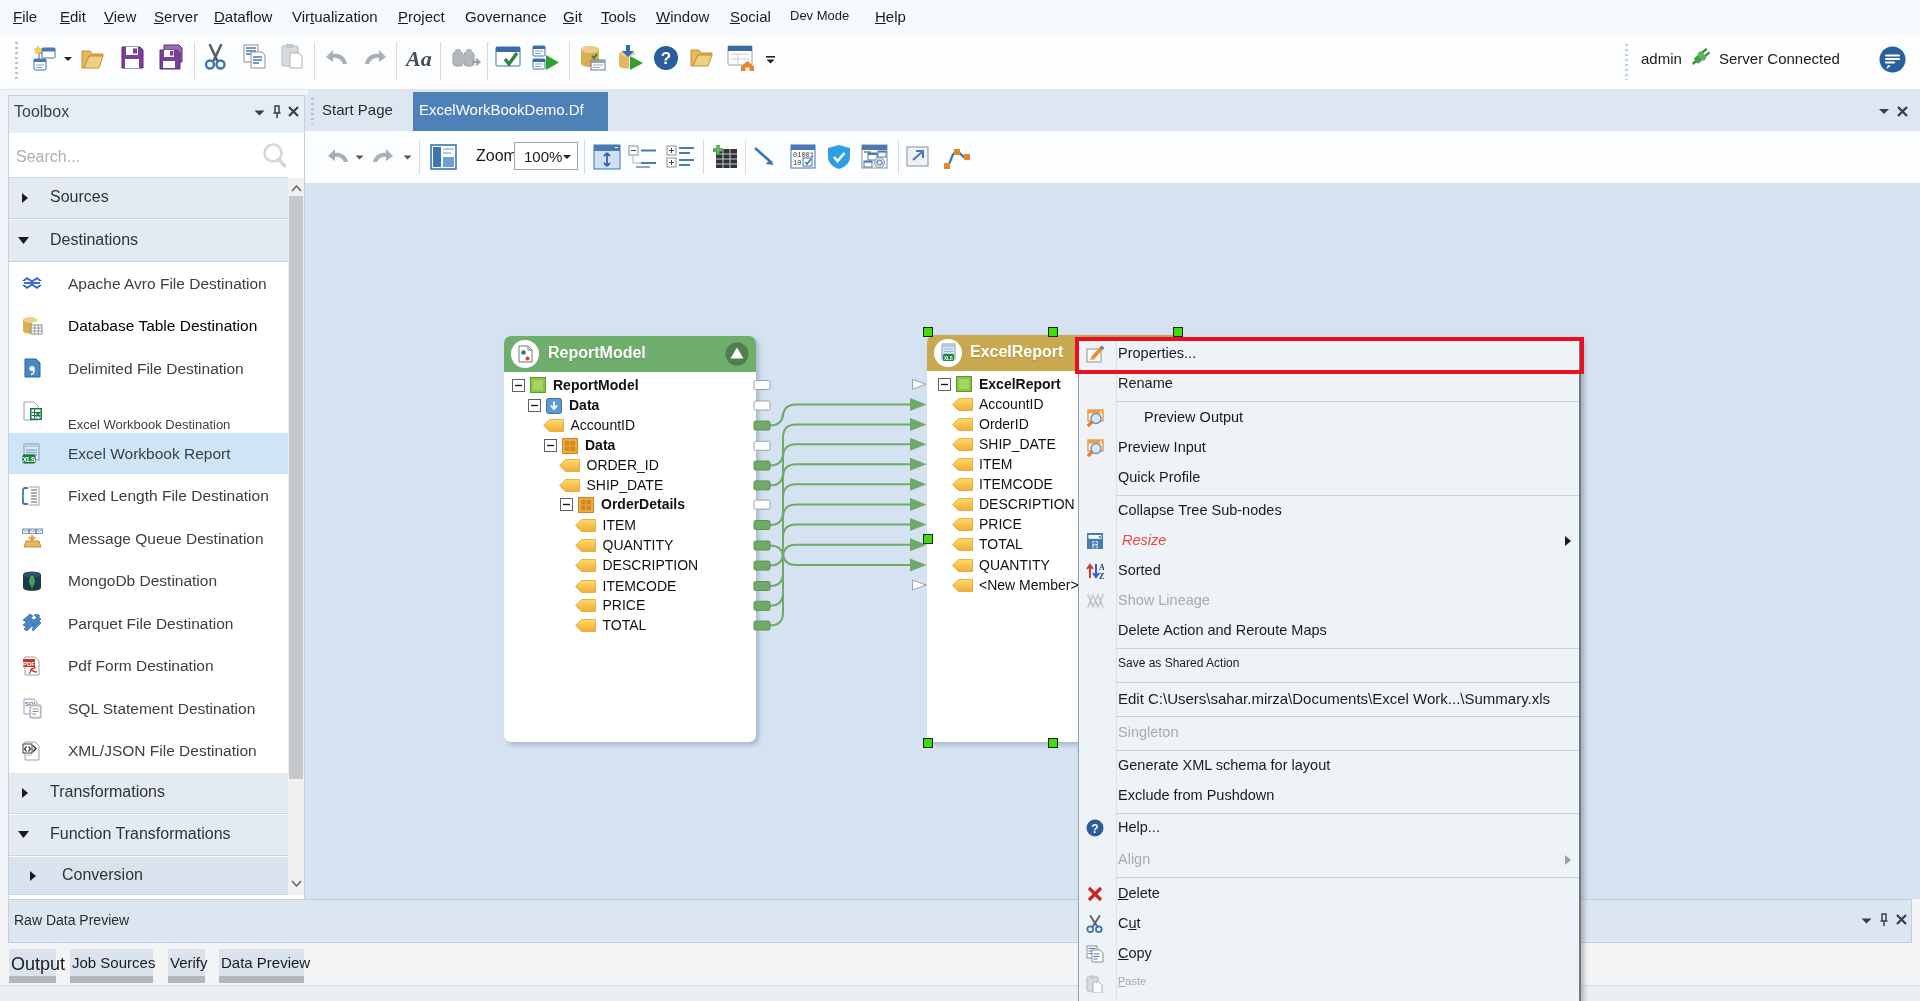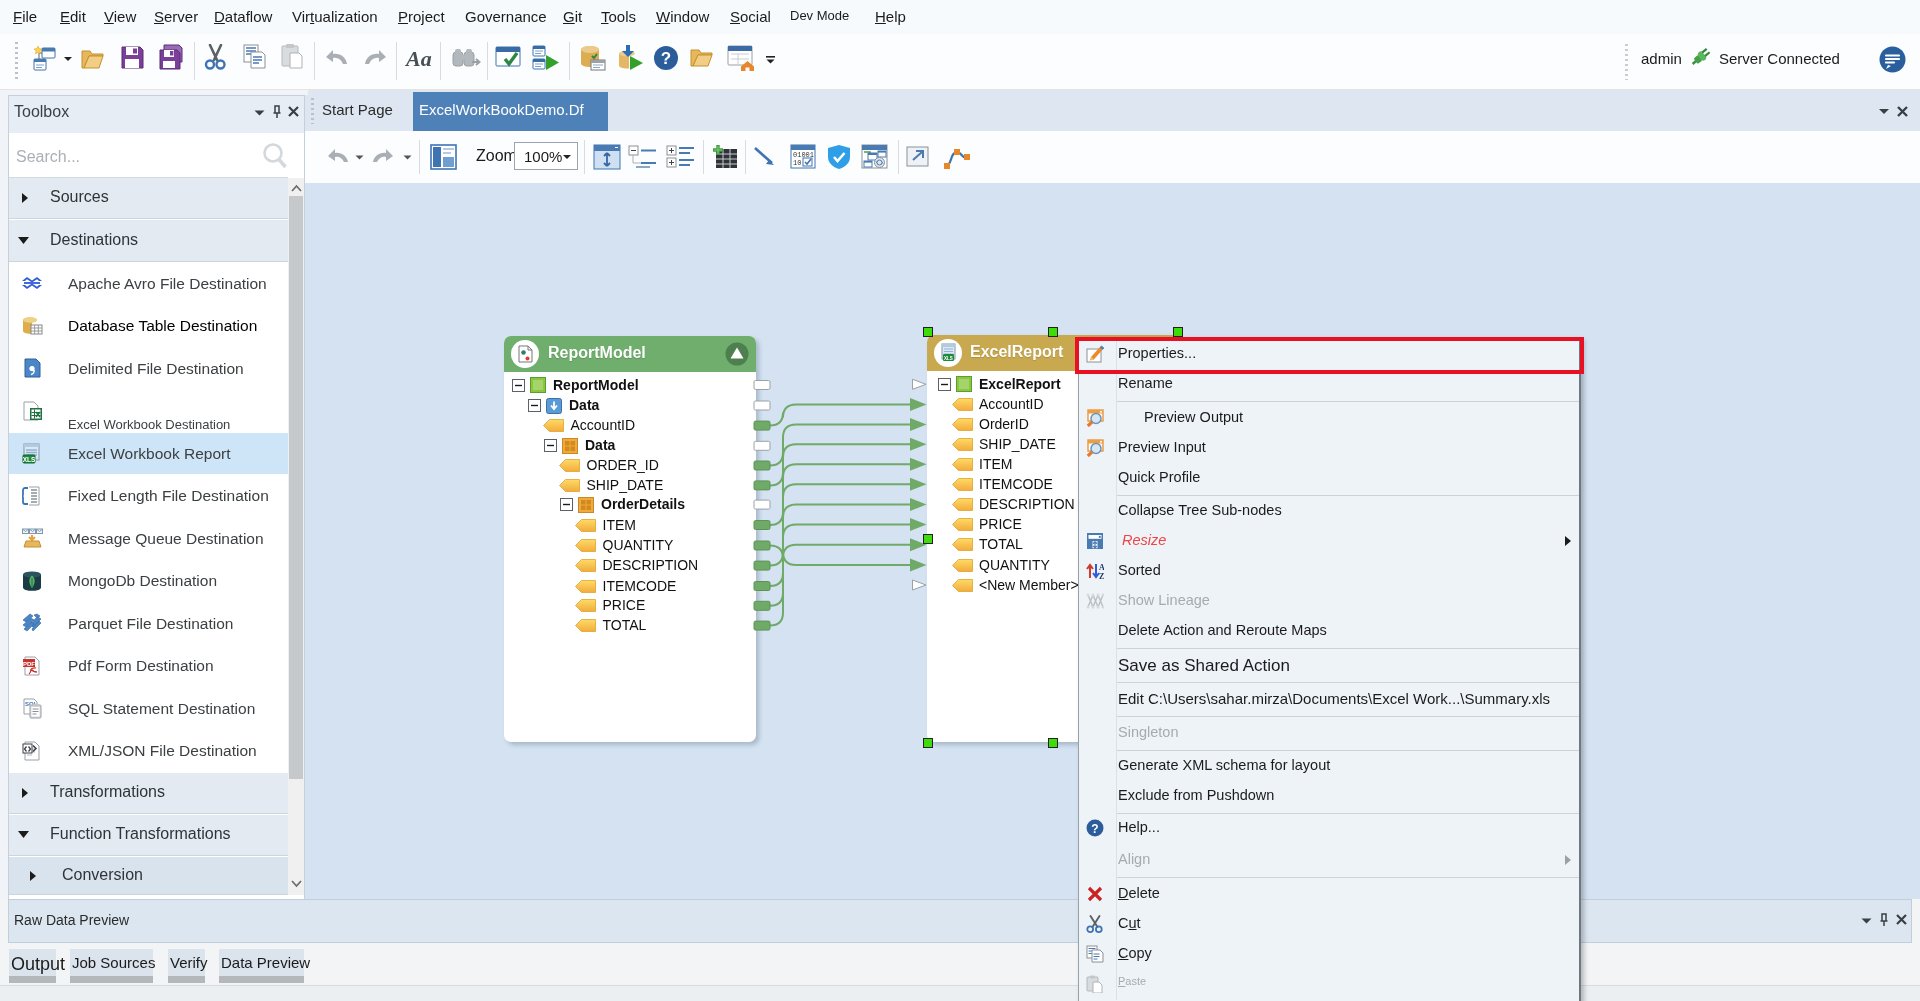--- a/index.html
+++ b/index.html
@@ -706,21 +706,21 @@
       <circle cx="17" cy="3" r="1.5"></circle>
       <circle cx="7" cy="3" r="1.5"></circle>
       <circle cx="2" cy="15" r="1.5"></circle>
       <circle cx="7" cy="15" r="1.5"></circle>
       <circle cx="12" cy="15" r="1.5"></circle>
       <circle cx="17" cy="15" r="1.5"></circle>
     </g>
   </svg>
 <div class="abs" style="left:1118px;top:622px;font-size:14.5px;color:#1b1b1b;">Delete Action and Reroute Maps</div>
 <div class="abs" style="left:1117px;top:648px;width:462px;height:1px;background:#cdd2d7;"></div>
-<div class="abs" style="left:1118px;top:656px;font-size:17px;color:#1b1b1b;">Save as Shared Action</div>
+<div class="abs" style="left:1118px;top:656px;font-size:12px;color:#1b1b1b;">Save as Shared Action</div>
 <div class="abs" style="left:1117px;top:682px;width:462px;height:1px;background:#cdd2d7;"></div>
 <div class="abs" style="left:1118px;top:690px;font-size:15px;color:#1b1b1b;">Edit C:\Users\sahar.mirza\Documents\Excel Work...\Summary.xls</div>
 <div class="abs" style="left:1117px;top:716px;width:462px;height:1px;background:#cdd2d7;"></div>
 <div class="abs" style="left:1118px;top:724px;font-size:14.5px;color:#a6abb0;">Singleton</div>
 <div class="abs" style="left:1117px;top:750px;width:462px;height:1px;background:#cdd2d7;"></div>
 <div class="abs" style="left:1118px;top:757px;font-size:14.5px;color:#1b1b1b;">Generate XML schema for layout</div>
 <div class="abs" style="left:1118px;top:787px;font-size:14.5px;color:#1b1b1b;">Exclude from Pushdown</div>
 <div class="abs" style="left:1117px;top:812.5px;width:462px;height:1px;background:#cdd2d7;"></div>
 <div class="abs" style="left:1118px;top:819px;font-size:14.5px;color:#1b1b1b;">Help...</div>
 <svg class="abs" style="left:1086px;top:819px;" width="18" height="18" viewBox="0 0 18 18">

